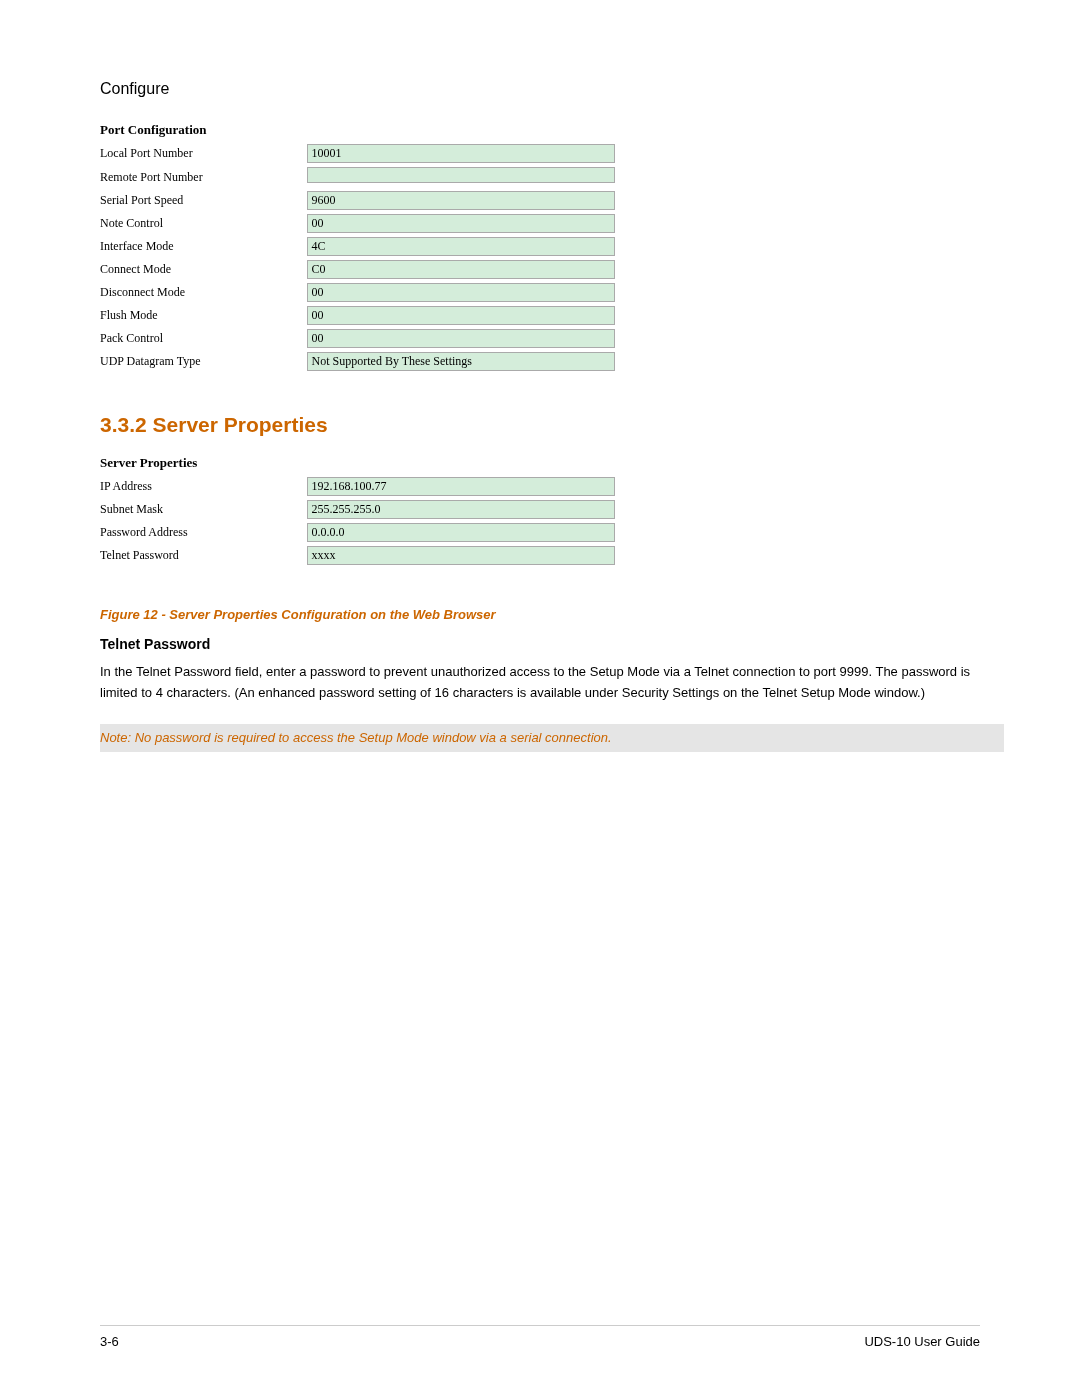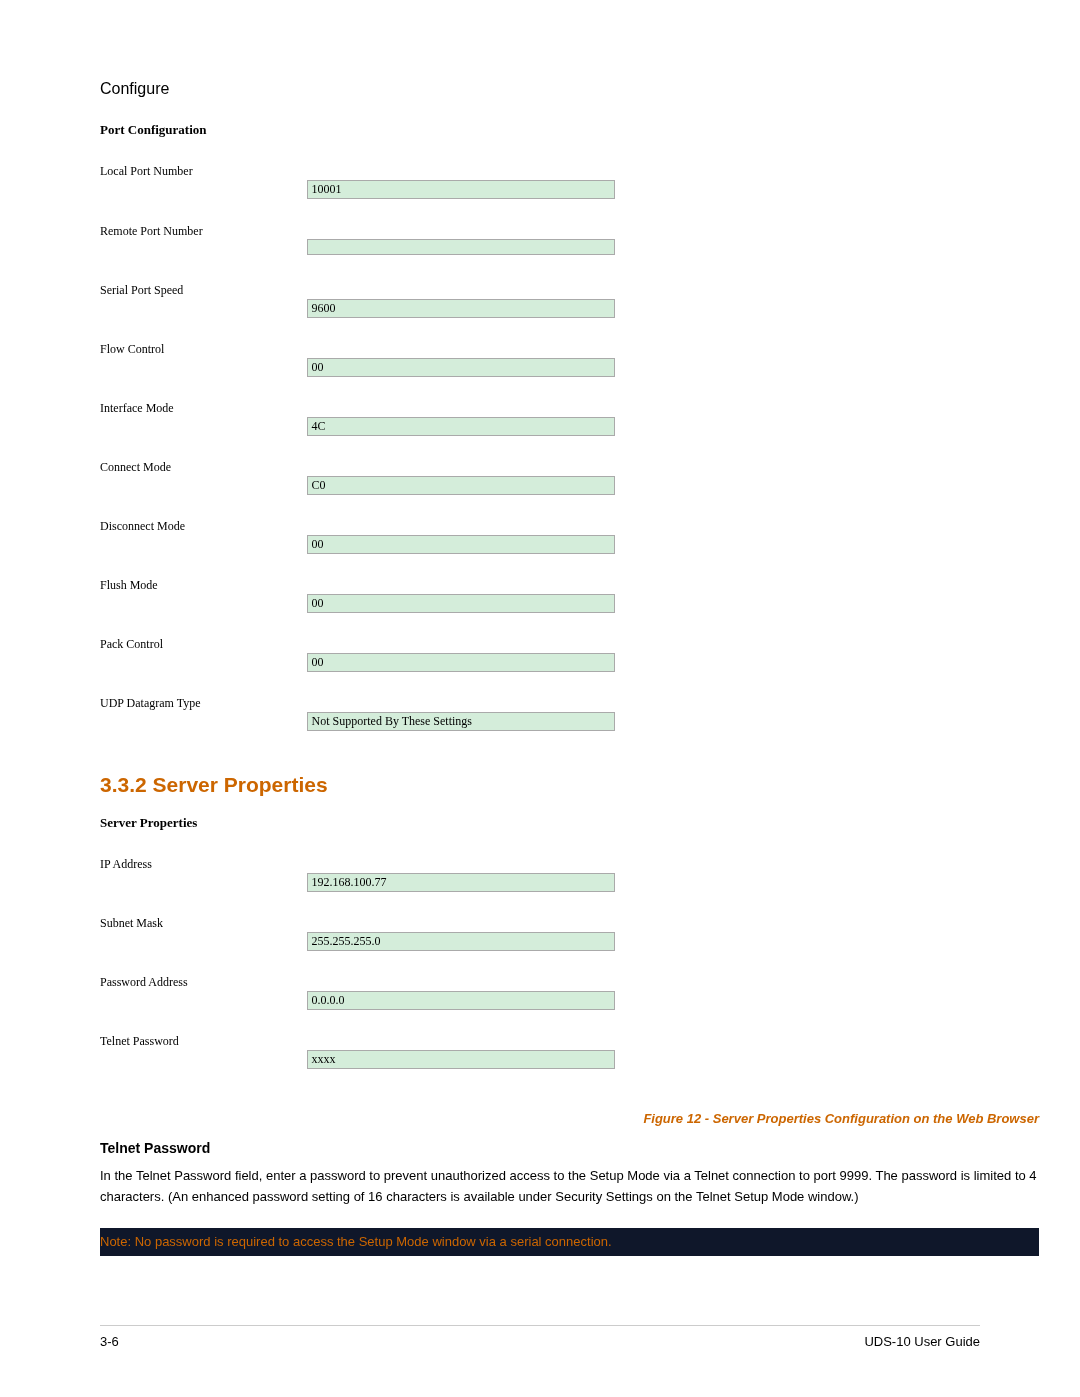--- a/index.html
+++ b/index.html
@@ -7,21 +7,21 @@
       width: 1080px;
       min-height: 1397px;
       background: #ffffff;
       font-family: Arial, Helvetica, sans-serif;
       font-size: 14px;
       color: #000000;
       position: relative;
     }
 
     .page-container {
-      padding: 80px 41px 80px 100px;
+      padding: 80px 76px 80px 100px;
     }
 
     .configure-heading {
       font-size: 16px;
       font-weight: normal;
       color: #000;
       margin-bottom: 20px;
     }
 
     .config-table {
@@ -54,21 +54,20 @@
     }
 
     .field-value {
       background-color: #d4edda;
       border: 1px solid #aaa;
       padding: 1px 4px;
       font-size: 12px;
       width: 308px;
       display: inline-block;
       min-height: 16px;
-      margin-top: 36px;
     }
 
     .section-heading {
       font-size: 21px;
       font-weight: bold;
       color: #cc6600;
       margin-bottom: 14px;
     }
 
     .body-text {
@@ -77,36 +76,37 @@
       color: #000;
       margin-bottom: 20px;
     }
 
     .figure-caption {
       font-style: italic;
       font-weight: bold;
       color: #cc6600;
       font-size: 13px;
       margin-bottom: 14px;
-      text-align: right;
+      text-align: left;
     }
 
     .subsection-heading {
       font-size: 14px;
       font-weight: bold;
       color: #000;
       margin-bottom: 10px;
     }
 
     .note-text {
+      font-style: italic;
       color: #cc6600;
       font-size: 13px;
       line-height: 1.6;
       margin-top: 16px;
-      background: #0f172a;
+      background: #e5e5e5;
       padding: 4px 0;
     }
 
     .page-footer {
       position: absolute;
       bottom: 48px;
       left: 100px;
       right: 100px;
       display: flex;
       justify-content: space-between;
@@ -138,21 +138,21 @@
         </tr>
         <tr>
           <td>Remote Port Number</td>
           <td><span class="field-value"></span></td>
         </tr>
         <tr>
           <td>Serial Port Speed</td>
           <td><span class="field-value">9600</span></td>
         </tr>
         <tr>
-          <td>Flow Control</td>
+          <td>Note Control</td>
           <td><span class="field-value">00</span></td>
         </tr>
         <tr>
           <td>Interface Mode</td>
           <td><span class="field-value">4C</span></td>
         </tr>
         <tr>
           <td>Connect Mode</td>
           <td><span class="field-value">C0</span></td>
         </tr>

